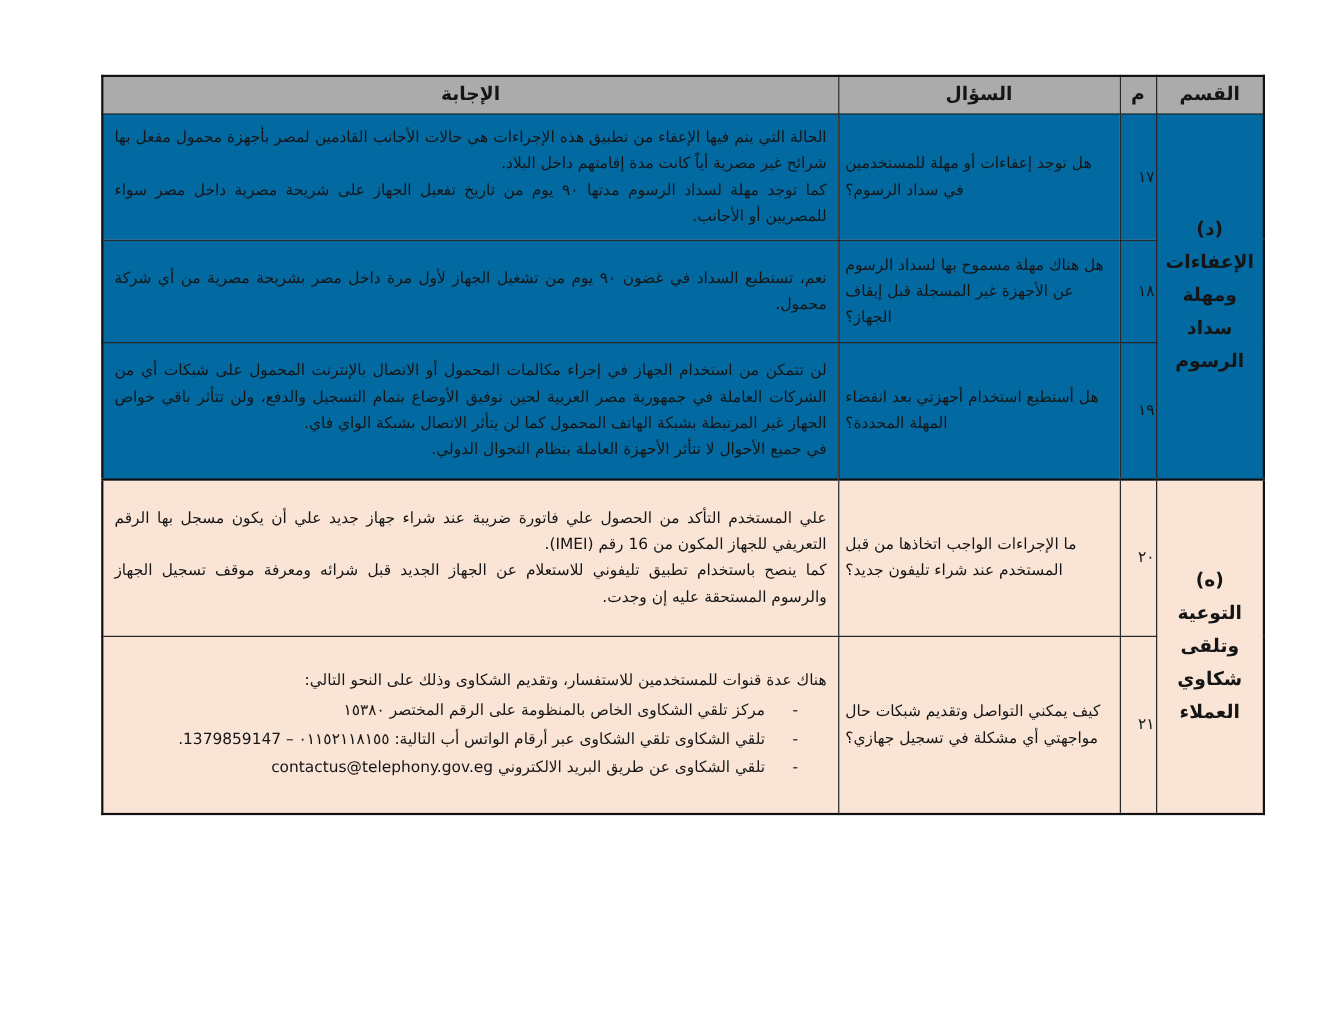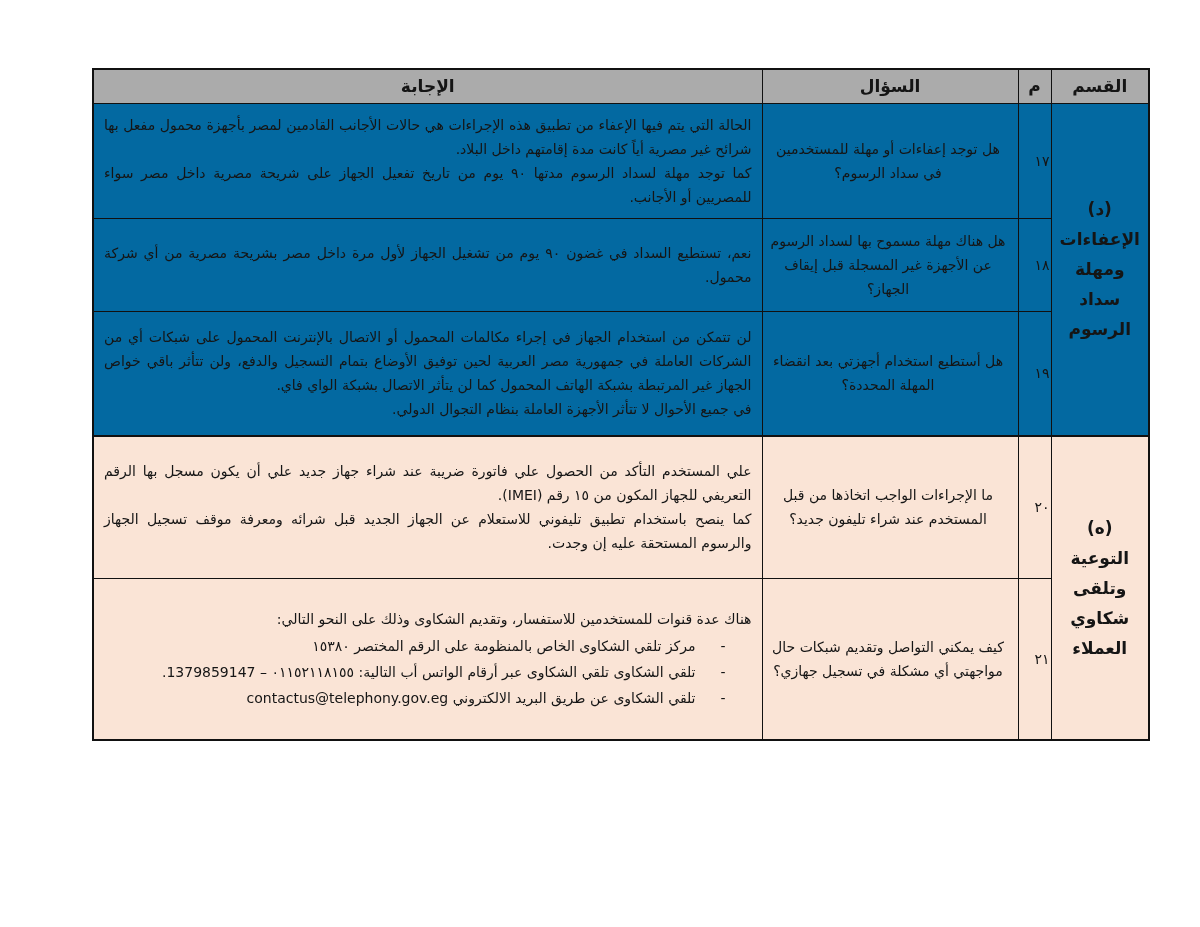--- a/index.html
+++ b/index.html
@@ -51,21 +51,21 @@
     line-height:30px;
     white-space:pre-line;
     padding:2px;
   }
   td.num-cell{
     font-size:14px;
   }
   td.q-cell{
     font-size:14px;
     line-height:24px;
-    text-align:center;
+    text-align:left;
     padding:4px 10px 4px 6px;
   }
   td.a-cell{
     font-size:14px;
     line-height:24px;
     text-align:justify;
     text-align-last:right;
     white-space:pre-line;
     padding:4px 10px;
   }
@@ -132,21 +132,21 @@
     </tr>
 
     <tr class="r20 sep">
       <td class="section-cell bg-e" rowspan="2">(ه)
 التوعية
 وتلقى
 شكاوي
 العملاء</td>
       <td class="num-cell bg-e">٢٠</td>
       <td class="q-cell bg-e">ما الإجراءات الواجب اتخاذها من قبل المستخدم عند شراء تليفون جديد؟</td>
-      <td class="a-cell bg-e">علي المستخدم التأكد من الحصول علي فاتورة ضريبة عند شراء جهاز جديد علي أن يكون مسجل بها الرقم التعريفي للجهاز المكون من ١٥ رقم (IMEI).
+      <td class="a-cell bg-e">علي المستخدم التأكد من الحصول علي فاتورة ضريبة عند شراء جهاز جديد علي أن يكون مسجل بها الرقم التعريفي للجهاز المكون من 16 رقم (IMEI).
 كما ينصح باستخدام تطبيق تليفوني للاستعلام عن الجهاز الجديد قبل شرائه ومعرفة موقف تسجيل الجهاز والرسوم المستحقة عليه إن وجدت.</td>
     </tr>
 
     <tr class="r21">
       <td class="num-cell bg-e">٢١</td>
       <td class="q-cell bg-e">كيف يمكني التواصل وتقديم شبكات حال مواجهتي أي مشكلة في تسجيل جهازي؟</td>
       <td class="a-cell bg-e" style="white-space:normal;text-align:right;">
         <div class="a-intro">هناك عدة قنوات للمستخدمين للاستفسار، وتقديم الشكاوى وذلك على النحو التالي:</div>
         <div class="bullet-line">
           <span class="bullet-dash">-</span>

